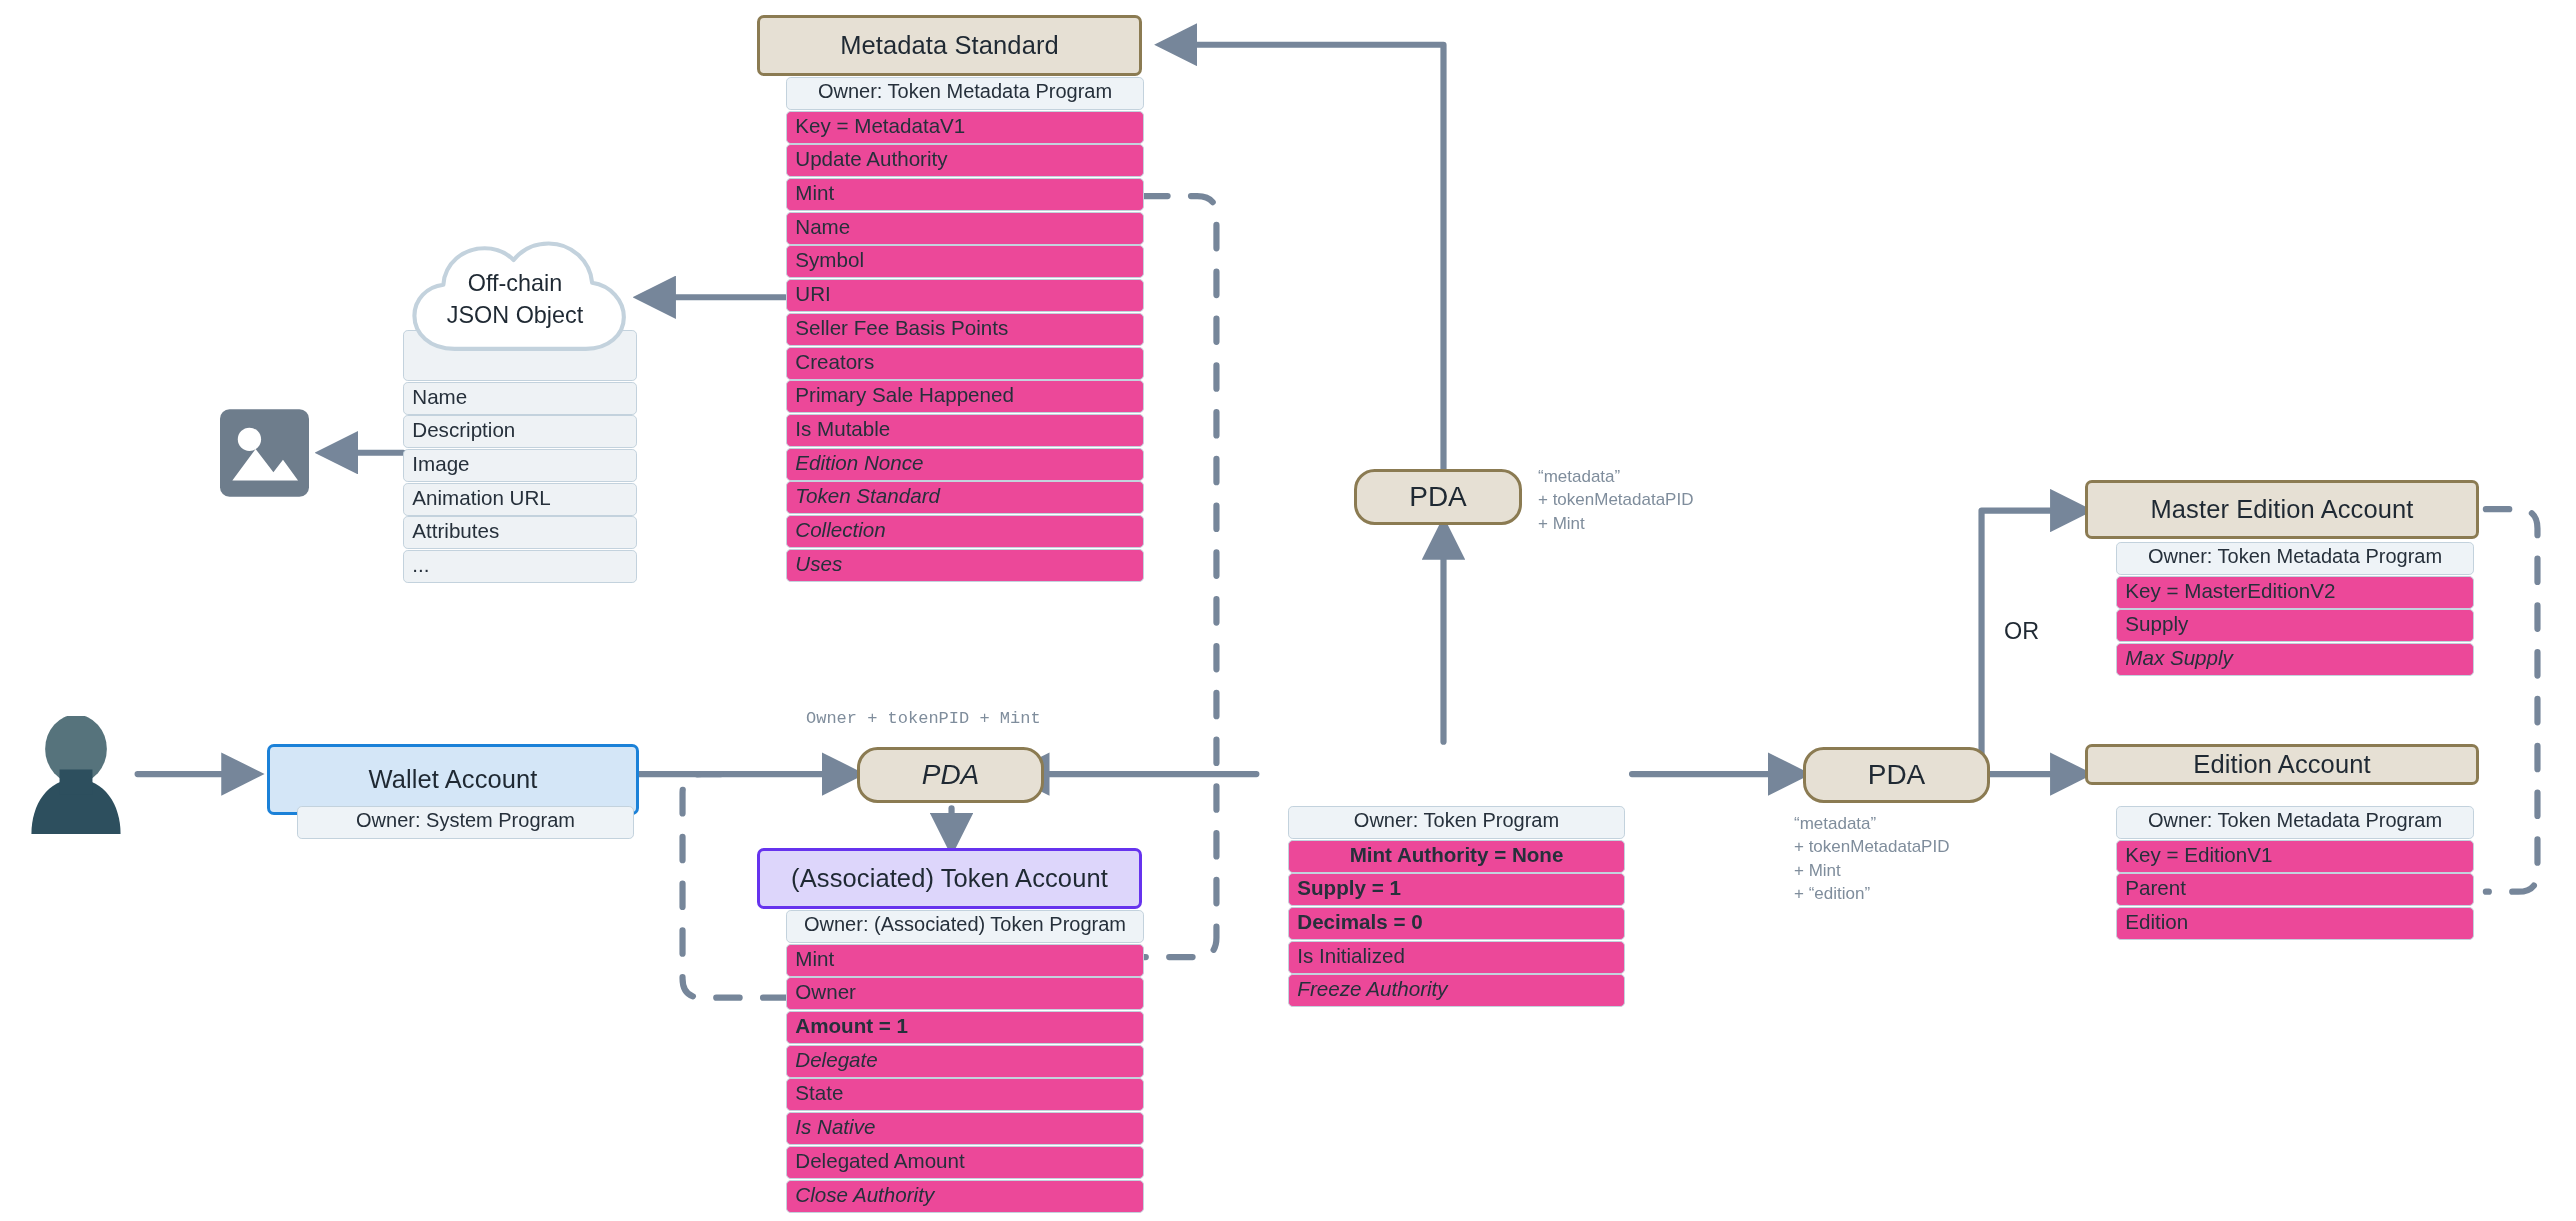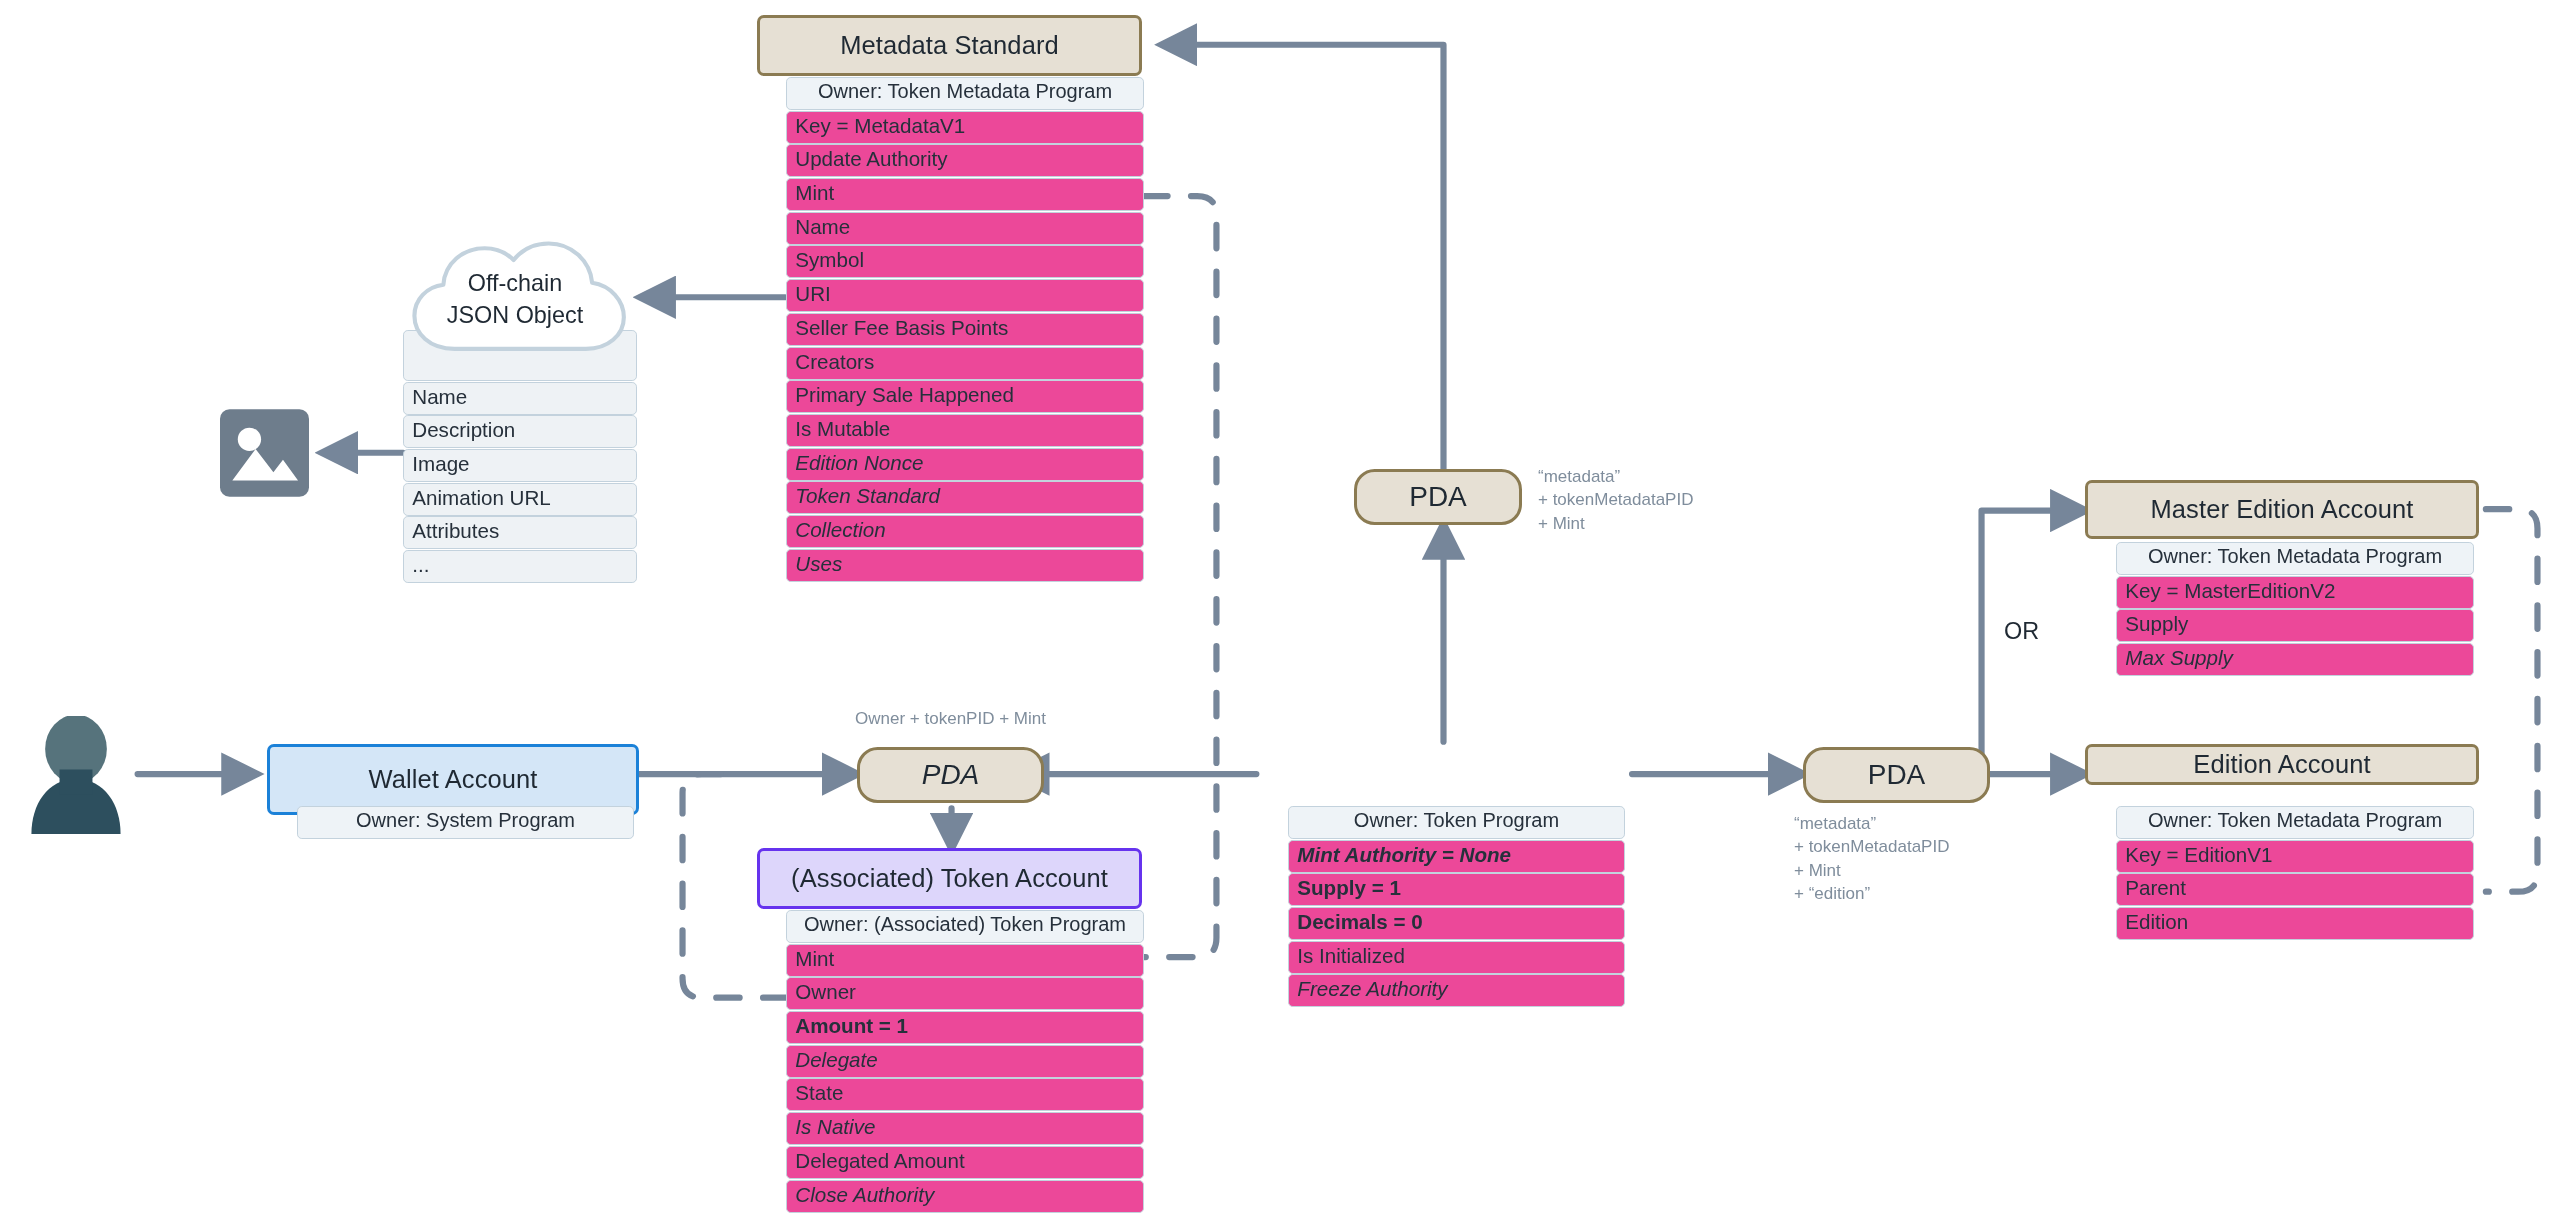--- a/index.html
+++ b/index.html
@@ -28,35 +28,35 @@
     font-size:20.6px;color:#26303b;
     padding:0 8.3px;
     background:#ec4899;
     margin-bottom:0.7px;
     white-space:nowrap;
     overflow:hidden;
   }
   .row.owner{background:#eef3f7;text-align:center;font-size:20px;}
   .row.it{font-style:italic;}
   .row.bd{font-weight:bold;}
-  .row.bdit{font-weight:bold;font-style:italic;}
+  .row.bdit{font-weight:bold;text-align:center;}
   .row.jsonrow{background:#eef2f5;}
 
   
   .pda{
     position:absolute;box-sizing:border-box;
     background:#e6e0d4;border:3.4px solid #8b7b52;border-radius:20.6px;
     display:flex;align-items:center;justify-content:center;
     font-size:28px;color:#1f2933;
   }
   .pda.it{font-style:italic;}
 
   
   .anno{position:absolute;color:#7f8d9c;font-size:17px;line-height:23.4px;white-space:pre;}
-  .anno.ctr{text-align:center;}
+  .anno.ctr{text-align:left;font-family:Liberation Mono, monospace;}
   .or-label{position:absolute;font-size:23.4px;color:#1f2933;}
 
   
   .cloud{position:absolute;}
 
   
   .ico{position:absolute;}
 </style>
 </head>
 <body>

